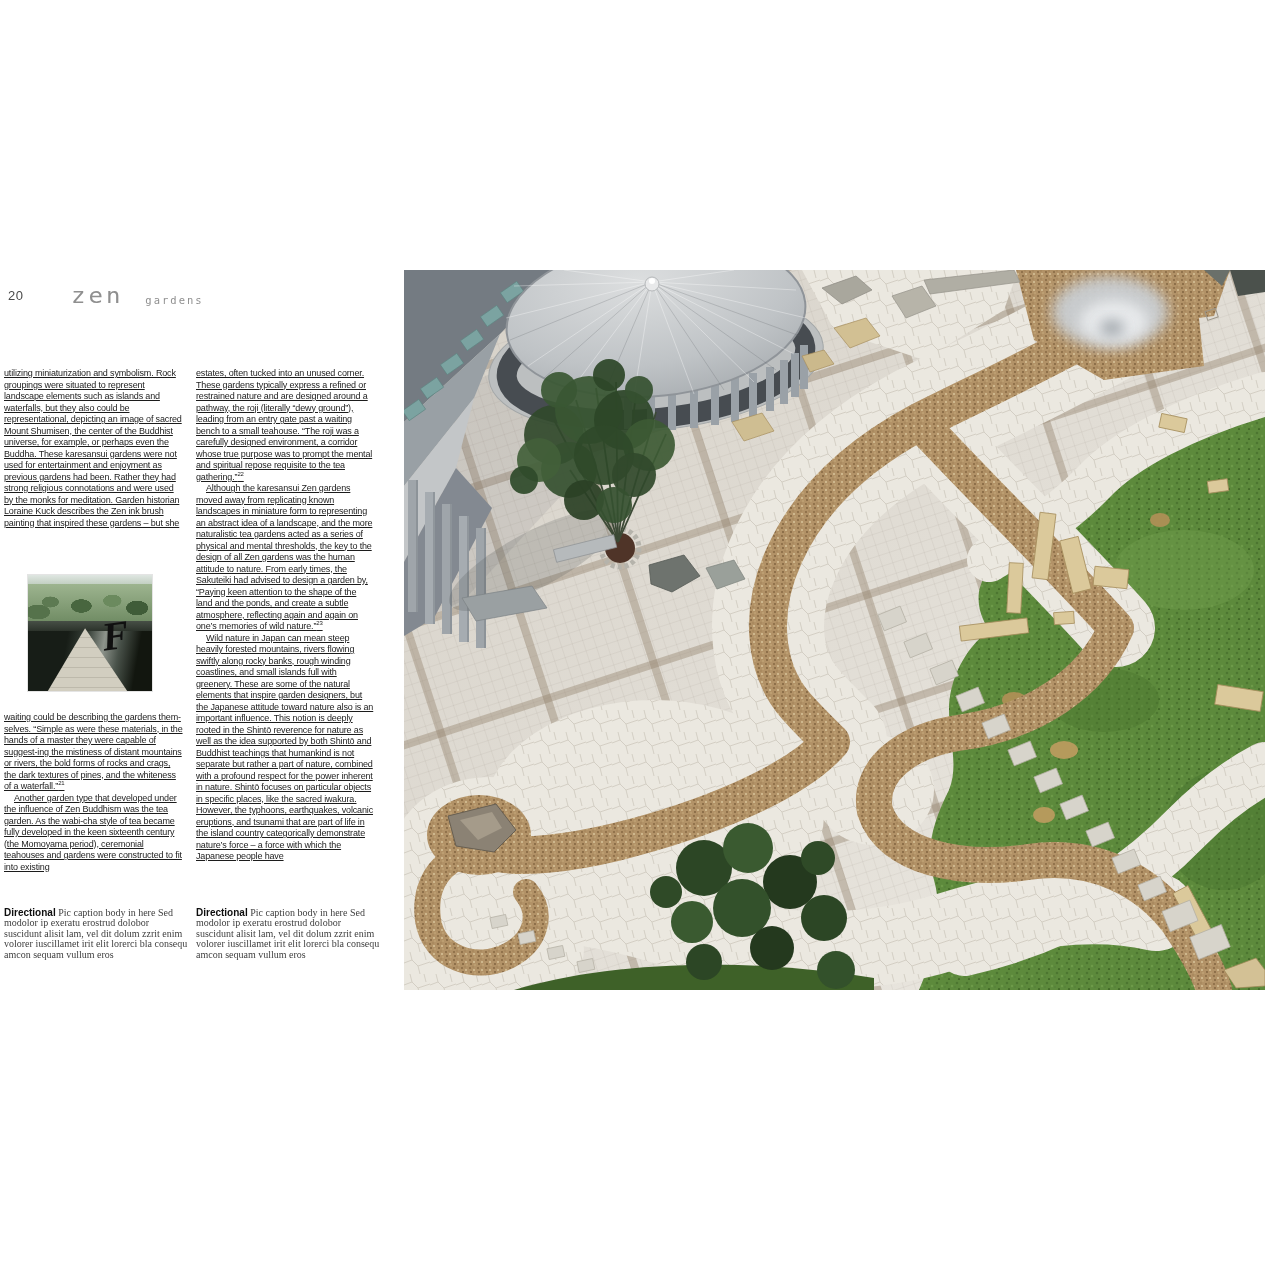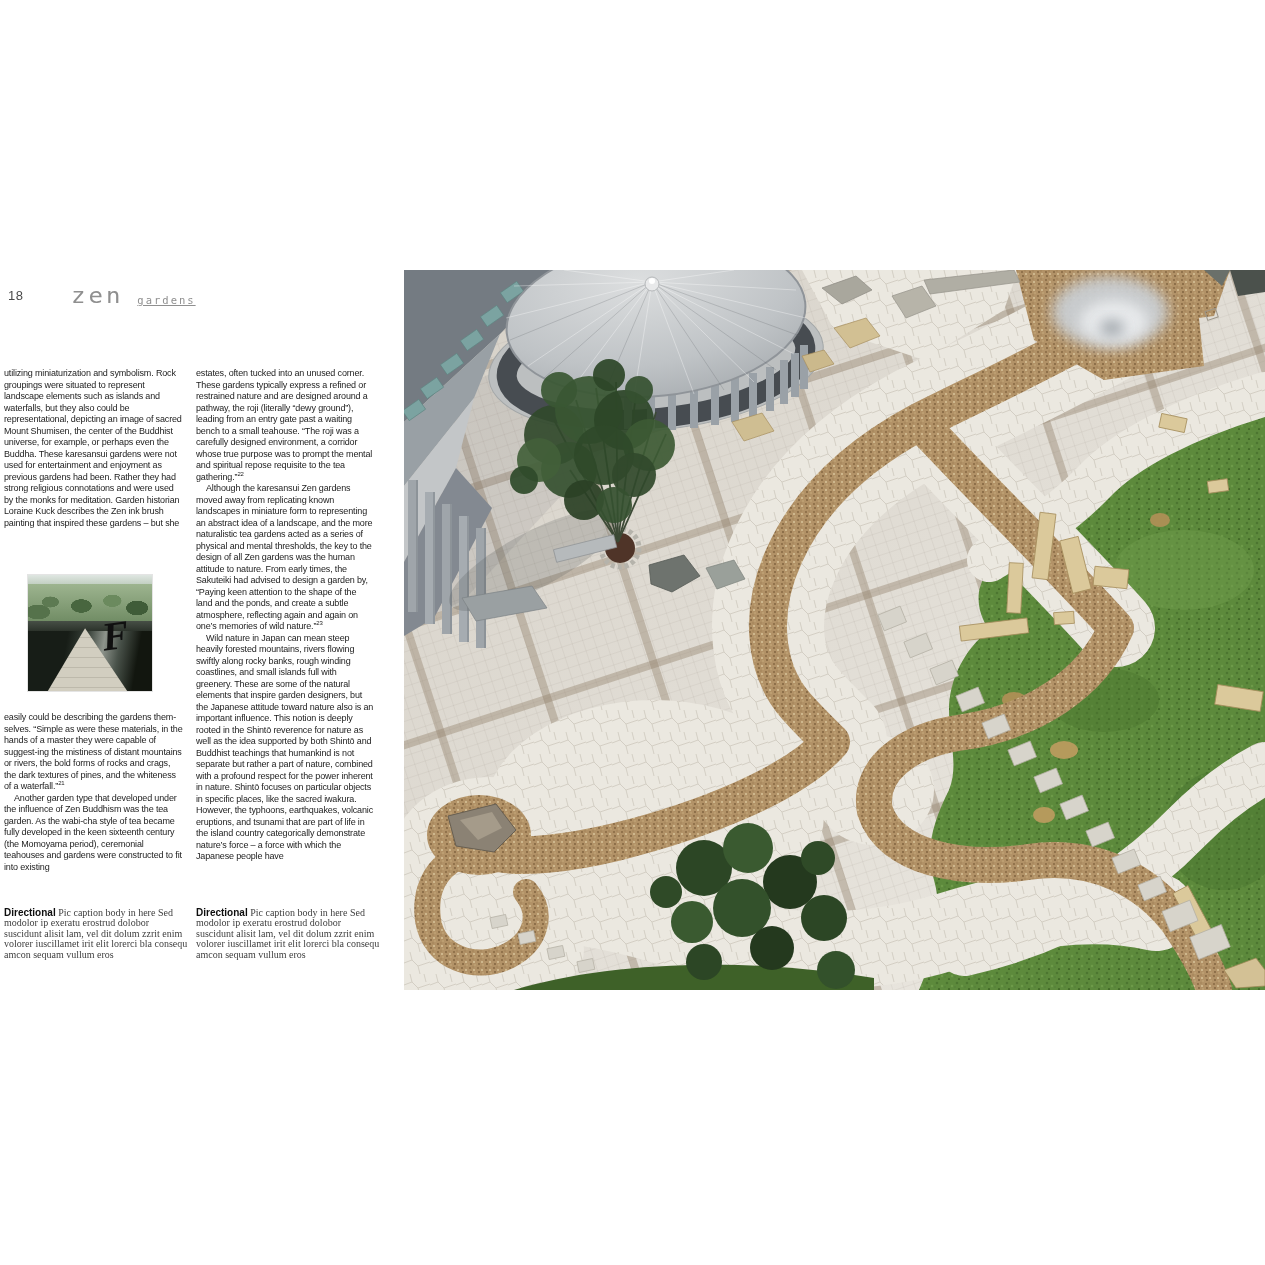--- a/index.html
+++ b/index.html
@@ -5,23 +5,23 @@
   html,body{margin:0;padding:0;}
   body{width:1265px;height:1265px;background:#ffffff;position:relative;
        font-family:"Liberation Sans",sans-serif;color:#1c1c1c;}
   .abs{position:absolute;}
   
   .pagenum{left:8px;top:288px;font-size:13px;color:#4a4a4a;letter-spacing:.5px;}
   .hdr{left:71px;top:282px;white-space:nowrap;color:#8f8f8f;}
   .hdr .big{font-family:"DejaVu Sans Mono",monospace;font-size:24px;letter-spacing:3px;
             font-weight:400;transform:scaleY(.92);display:inline-block;}
   .hdr .small{font-family:"DejaVu Sans Mono",monospace;font-size:10.5px;letter-spacing:2px;
-            margin-left:14px;color:#8f8f8f;text-decoration:underline;}
-  
-  .col{width:179px;font-size:9px;line-height:11.5px;letter-spacing:-0.15px;text-align:left;}
+            margin-left:22px;color:#8f8f8f;}
+  
+  .col{width:179px;font-size:9px;line-height:11.5px;letter-spacing:-0.15px;text-align:left;text-decoration:underline;}
   .col p{margin:0;}
   .col p.ind{text-indent:10px;}
   sup{font-size:6px;line-height:0;}
   
   .cap{width:184px;font-family:"Liberation Serif",serif;font-size:10px;line-height:10.4px;color:#3e3e3e;}
   .cap b{font-family:"Liberation Sans",sans-serif;font-weight:bold;color:#0e0e0e;}
   
   .inset{left:28px;top:575px;width:124px;height:116px;overflow:hidden;background:#222;box-shadow:0 0 0 1px #e4e4e4;}
   .inset .sky{position:absolute;left:0;top:0;width:100%;height:10%;
       background:linear-gradient(#dfe6e2,#b9c8b8);}
@@ -40,40 +40,40 @@
       background:repeating-linear-gradient(#d2cec0 0 9px,#bdb9ab 9px 10px);
       clip-path:polygon(46% 0%, 16% 100%, 80% 100%);}
   .inset .glyph{position:absolute;left:60%;top:32%;font-family:"Liberation Serif",serif;
       font-style:italic;font-weight:bold;font-size:40px;color:#101010;transform:rotate(-8deg);}
   
   .photo{left:404px;top:270px;width:861px;height:720px;overflow:hidden;background:#ddd8cf;}
 </style>
 </head>
 <body>
 
-<div class="abs pagenum">18</div>
+<div class="abs pagenum">20</div>
 <div class="abs hdr">
   <span class="big">zen</span><span class="small">gardens</span>
 </div>
 
 <div class="abs col" style="left:4px;top:368px;">
   <p>utilizing miniaturization and symbolism.  Rock groupings were situated to represent landscape elements such as islands and waterfalls, but they also could be representational, depicting an image of sacred Mount Shumisen, the center of the Buddhist universe, for example, or perhaps even the Buddha.  These karesansui gardens were not used for entertainment and enjoyment as previous gardens had been.  Rather they had strong religious connotations and were used by the monks for meditation.   Garden historian Loraine Kuck describes the Zen ink brush painting that inspired these gardens – but she</p>
 </div>
 
 <div class="abs inset" aria-label="Stone pyramid walkway over a reflecting pool with trees beyond and a calligraphic mark">
   <div class="sky"></div>
   <div class="trees"></div>
   <div class="wall"></div>
   <div class="water"></div>
   <div class="tri"></div>
   <div class="glyph">F</div>
 </div>
 
 <div class="abs col" style="left:4px;top:712px;">
-  <p><span>easily could be describing the gardens them-selves.  “Simple as were these materials, in the hands of a master they were capable of suggest-ing the mistiness of distant mountains or rivers, the bold forms of rocks and crags, the dark textures of pines, and the whiteness of a waterfall.”</span><sup>21</sup></p>
+  <p><span>waiting could be describing the gardens them-selves.  “Simple as were these materials, in the hands of a master they were capable of suggest-ing the mistiness of distant mountains or rivers, the bold forms of rocks and crags, the dark textures of pines, and the whiteness of a waterfall.”</span><sup>21</sup></p>
   <p class="ind">Another garden type that developed under the influence of Zen Buddhism was the tea garden.  As the wabi-cha style of tea became fully developed in the keen sixteenth century (the Momoyama period), ceremonial teahouses and gardens were constructed to fit into existing</p>
 </div>
 
 <div class="abs cap" style="left:4px;top:908px;">
   <b>Directional</b><span> Pic caption body in here Sed modolor ip exeratu erostrud dolobor suscidunt alisit lam, vel dit dolum zzrit enim volorer iuscillamet irit elit lorerci bla consequ amcon sequam vullum eros</span>
 </div>
 
 <div class="abs col" style="left:196px;top:368px;">
   <p><span>estates, often tucked into an unused corner.  These gardens typically express a refined or restrained nature and are designed around a pathway, the roji (literally “dewy ground”), leading from an entry gate past a waiting bench to a small teahouse.  “The roji was a carefully designed environment, a corridor whose true purpose was to prompt the mental and spiritual repose requisite to the tea gathering.”</span><sup>22</sup></p>
   <p class="ind"><span>Although the karesansui Zen gardens moved away from replicating known landscapes in miniature form to representing an abstract idea of a landscape, and the more naturalistic tea gardens acted as a series of physical and mental thresholds, the key to the design of all Zen gardens was the human attitude to nature.  From early times, the Sakuteiki had advised to design a garden by, “Paying keen attention to the shape of the land and the ponds, and create a subtle atmosphere, reflecting again and again on one’s memories of wild nature.”</span><sup>23</sup></p>

